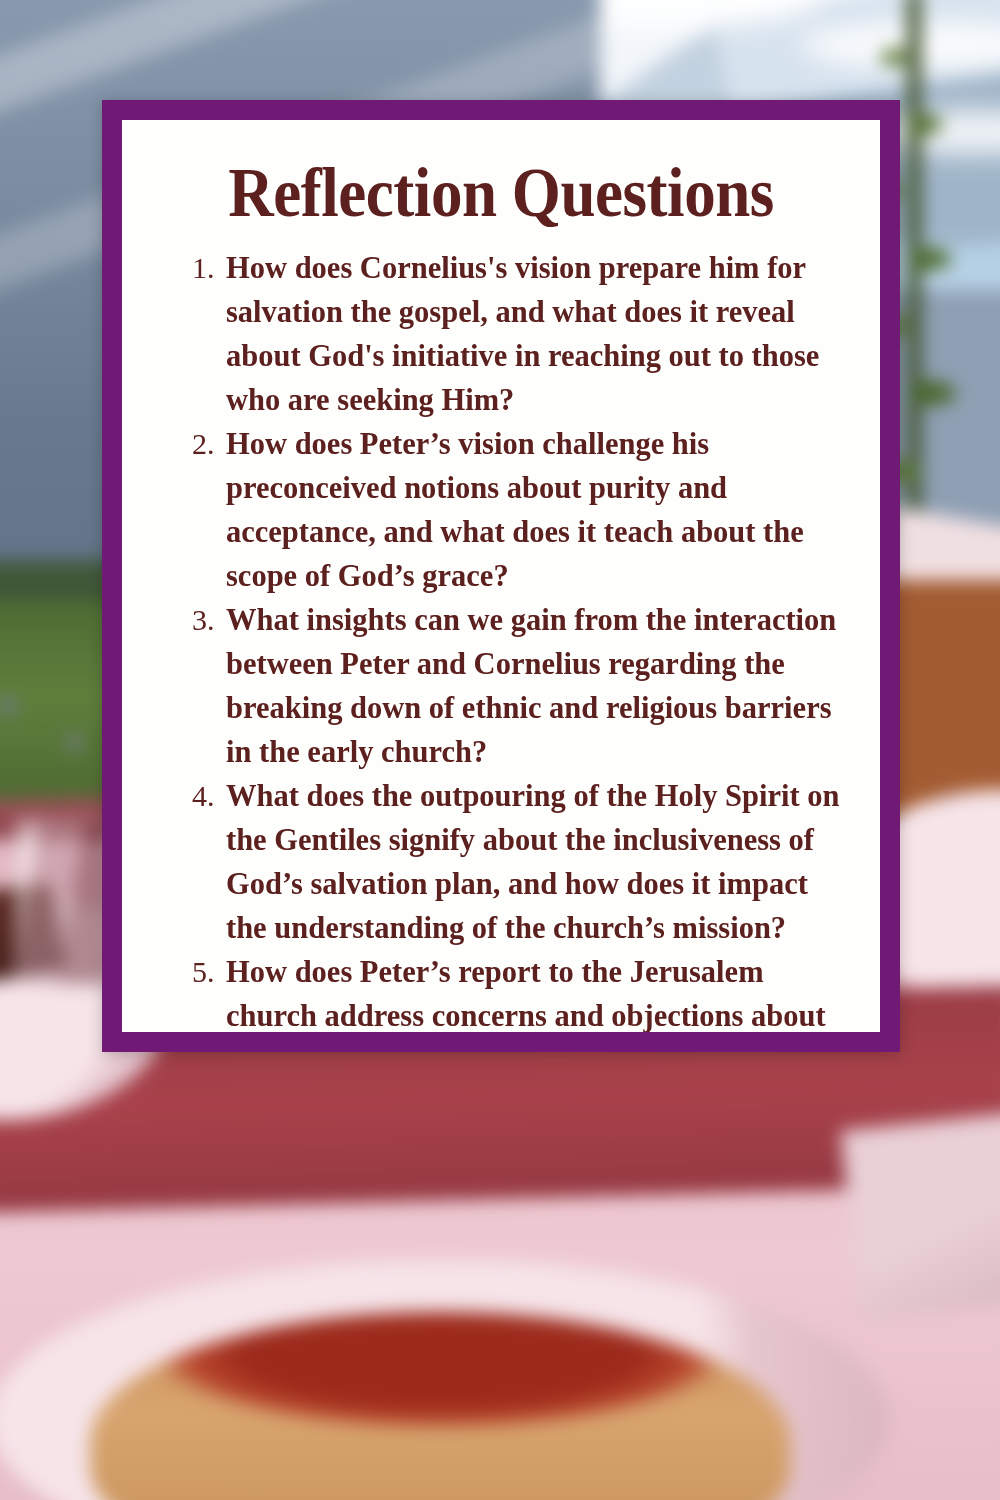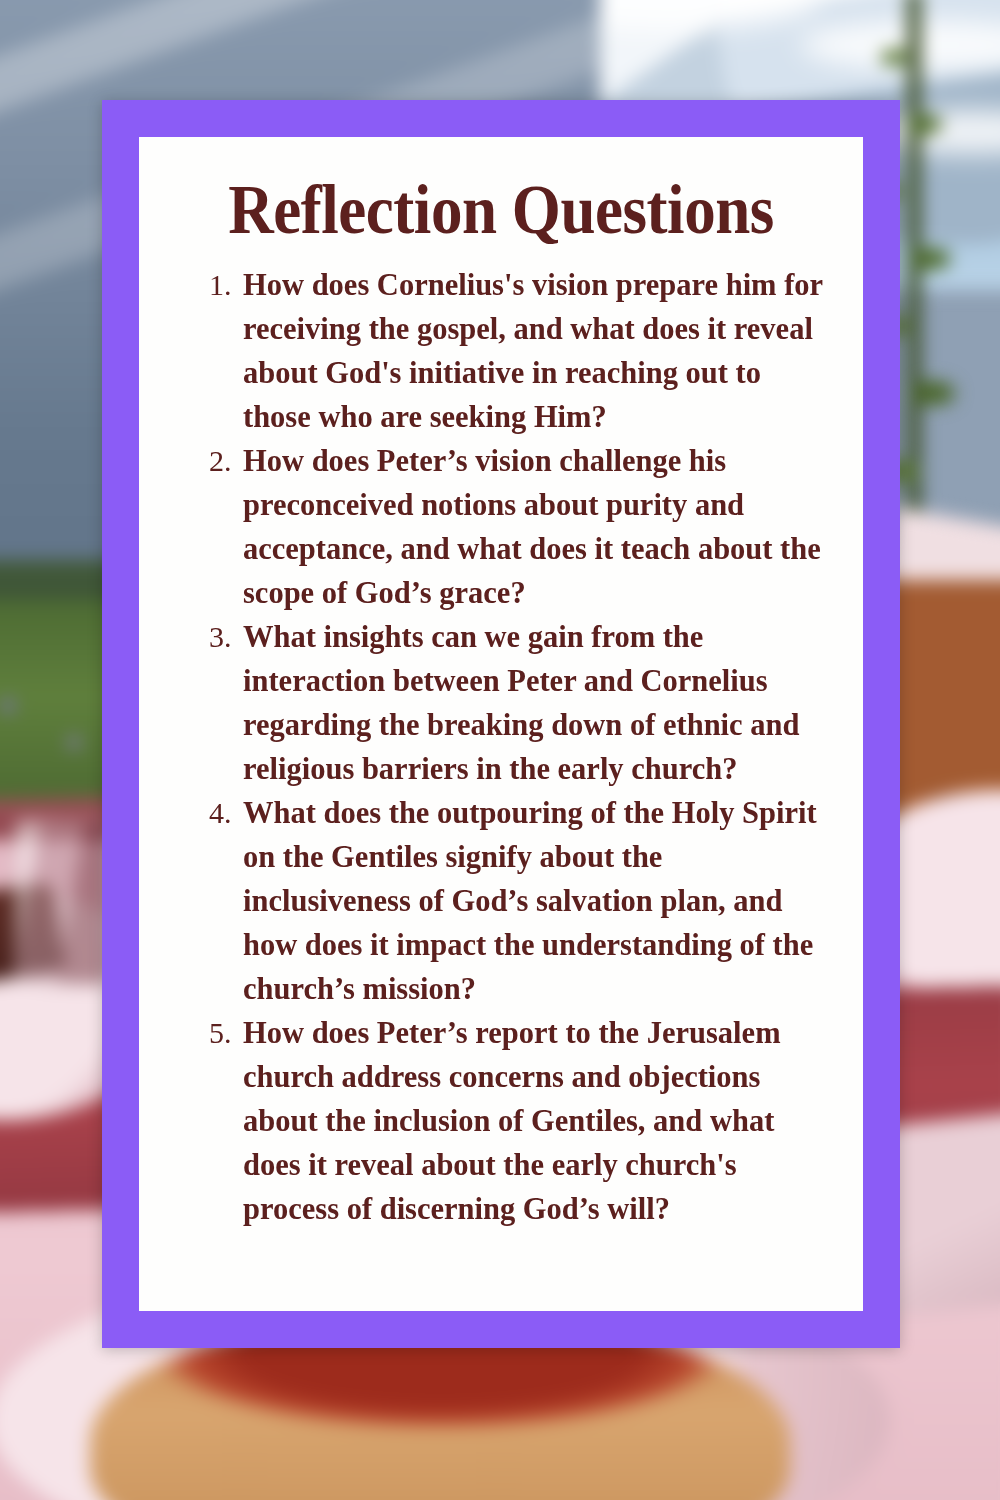--- a/index.html
+++ b/index.html
@@ -177,24 +177,24 @@
     background: linear-gradient(#5d2a22 0%, #47201b 100%);
     transform: rotate(-8deg);
   }
 
   
   .card {
     position: absolute;
     left: 102px;
     top: 100px;
     width: 798px;
-    height: 1248px;
-    background: #8b5cf6;
+    height: 952px;
+    background: #701a75;
     box-sizing: border-box;
-    padding: 37px;
+    padding: 20px;
     box-shadow: 0 2px 14px rgba(0,0,0,.22);
   }
   .card-inner {
     width: 100%;
     height: 100%;
     background: #fefefd;
     box-sizing: border-box;
     padding: 38px 40px 20px 40px;
     overflow: hidden;
   }
@@ -266,20 +266,20 @@
     <div class="bg-napkin2"></div>
     <div class="bg-plate pl-bot"></div>
     <div class="bg-bread"></div>
   </div>
 </div>
 
 <div class="card">
   <div class="card-inner">
     <h1 class="title">Reflection Questions</h1>
     <ol class="qlist">
-      <li>How does Cornelius's vision prepare him for receiving the gospel, and what does it reveal about God's initiative in reaching out to those who are seeking Him?</li>
+      <li>How does Cornelius's vision prepare him for salvation the gospel, and what does it reveal about God's initiative in reaching out to those who are seeking Him?</li>
       <li>How does Peter’s vision challenge his preconceived notions about purity and acceptance, and what does it teach about the scope of God’s grace?</li>
       <li>What insights can we gain from the interaction between Peter and Cornelius regarding the breaking down of ethnic and religious barriers in the early church?</li>
       <li>What does the outpouring of the Holy Spirit on the Gentiles signify about the inclusiveness of God’s salvation plan, and how does it impact the understanding of the church’s mission?</li>
       <li>How does Peter’s report to the Jerusalem church address concerns and objections about the inclusion of Gentiles, and what does it reveal about the early church's process of discerning God’s will?</li>
     </ol>
   </div>
 </div>
 
 </body></html>

